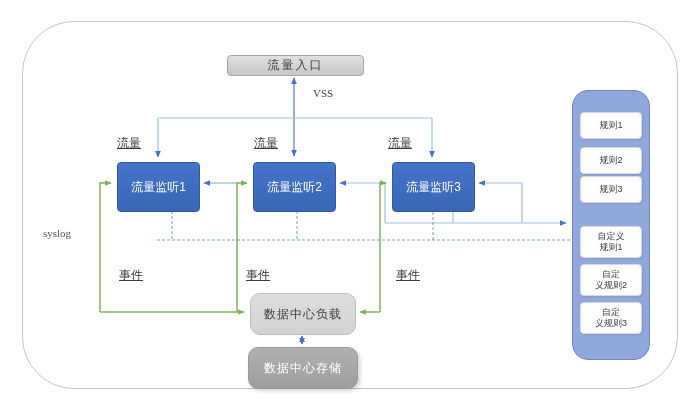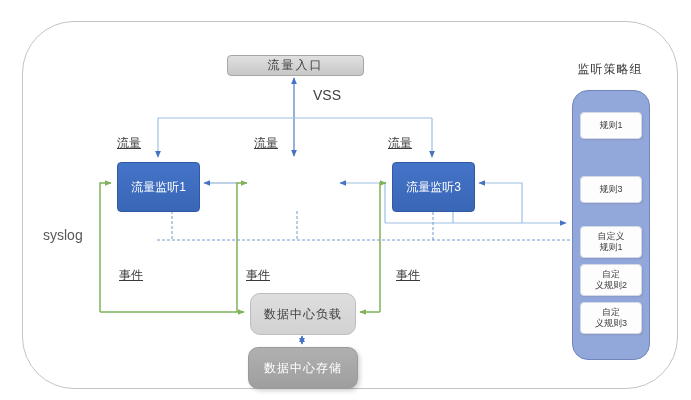--- a/index.html
+++ b/index.html
@@ -6,21 +6,21 @@
   .canvas{
     position:relative;width:691px;height:400px;background:#ffffff;
     font-family:"Liberation Sans","DejaVu Sans",sans-serif;overflow:hidden;
   }
   .outer-border{
     position:absolute;left:22px;top:21px;width:654px;height:366px;
     border:1px solid #c4c4c4;border-radius:52px;background:transparent;
   }
   .wires{position:absolute;left:0;top:0;width:691px;height:400px;pointer-events:none;}
   .lbl{position:absolute;color:#3a3a3a;font-size:12px;white-space:nowrap;text-decoration:underline;}
-  .lbl-small{position:absolute;color:#595959;font-size:14px;white-space:nowrap;}
+  .lbl-small{position:absolute;color:#595959;font-size:11px;white-space:nowrap;font-family:Liberation Serif, serif;}
   .entry-node{
     position:absolute;left:227px;top:55px;width:135px;height:19px;
     background:linear-gradient(#e0e0e0,#c7c7c7);border:1px solid #a6a6a6;border-radius:4px;
     display:flex;align-items:center;justify-content:center;
     color:#3f3f3f;font-size:12px;letter-spacing:2px;
   }
   .monitor-node{
     position:absolute;top:162px;width:81px;height:48px;
     background:linear-gradient(#4474c8,#3a66b6);border:1px solid #2e59a5;border-radius:4px;
     display:flex;align-items:center;justify-content:center;
@@ -105,34 +105,35 @@
 
   <div class="entry-node">流量入口</div>
 
   <div class="lbl-small" style="left:313px;top:87px;color:#404040;">VSS</div>
 
   <div class="lbl" style="left:117px;top:135px;">流量</div>
   <div class="lbl" style="left:254px;top:135px;">流量</div>
   <div class="lbl" style="left:388px;top:135px;">流量</div>
 
   <div class="monitor-node" style="left:117px;">流量监听1</div>
+  <div class="monitor-node" style="left:253px;">流量监听2</div>
   <div class="monitor-node" style="left:392px;">流量监听3</div>
 
   <div class="lbl-small" style="left:43px;top:227px;">syslog</div>
 
   <div class="lbl" style="left:119px;top:267px;">事件</div>
   <div class="lbl" style="left:246px;top:267px;">事件</div>
   <div class="lbl" style="left:396px;top:267px;">事件</div>
 
   <div class="gray-node dc-storage">数据中心存储</div>
   <div class="gray-node dc-load">数据中心负载</div>
 
-  <div class="group-title">监听策略组</div>
   <div class="policy-container"></div>
   <div class="rule-chip chip-1">规则1</div>
+  <div class="rule-chip chip-2">规则2</div>
   <div class="rule-chip chip-3">规则3</div>
   <div class="rule-chip chip-4">自定义
 规则1</div>
   <div class="rule-chip chip-5">自定
 义规则2</div>
   <div class="rule-chip chip-6">自定
 义规则3</div>
 
 </div>
 

